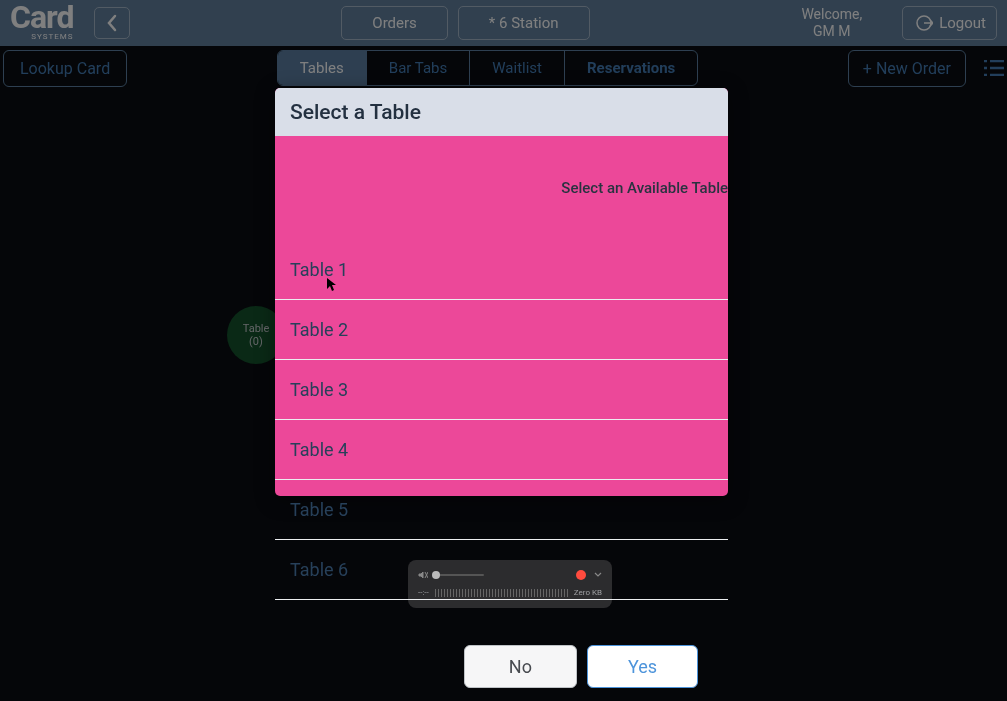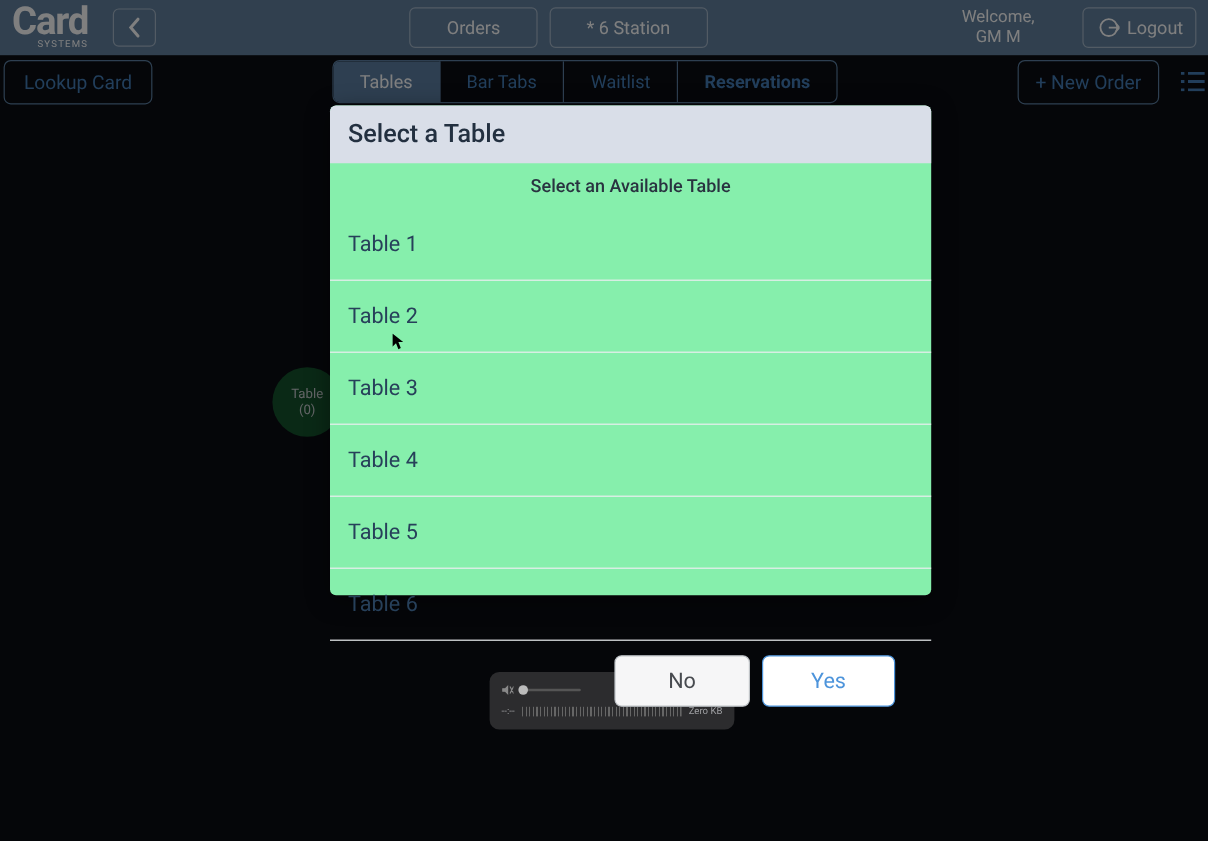--- a/index.html
+++ b/index.html
@@ -155,41 +155,42 @@
       align-items: center;
       justify-content: center;
       text-align: center;
       z-index: 2;
     }
     
     .modal {
       position: absolute;
       left: 275px;
       top: 88px;
-      width: 501px;
+      width: 453px;
       height: 408px;
-      background: #86efac;
+      background: #ec4899;
       border-radius: 5px;
       box-shadow: 0 4px 20px rgba(0,0,0,0.4);
       z-index: 20;
       display: flex;
       flex-direction: column;
+      gap: 33px;
     }
     .modal-header {
       background: #d9dee8;
       padding: 12px 15px;
       border-radius: 5px 5px 0 0;
     }
     .modal-title {
       font-size: 21px;
       color: #233040;
       font-weight: 500;
     }
     .modal-subtitle {
-      text-align: center;
+      text-align: right;
       font-size: 15px;
       color: #293340;
       padding: 10px 0 10px;
       font-weight: 500;
     }
     .table-grid {
       display: grid;
       grid-template-columns: 1fr;
       flex: 1;
     }

